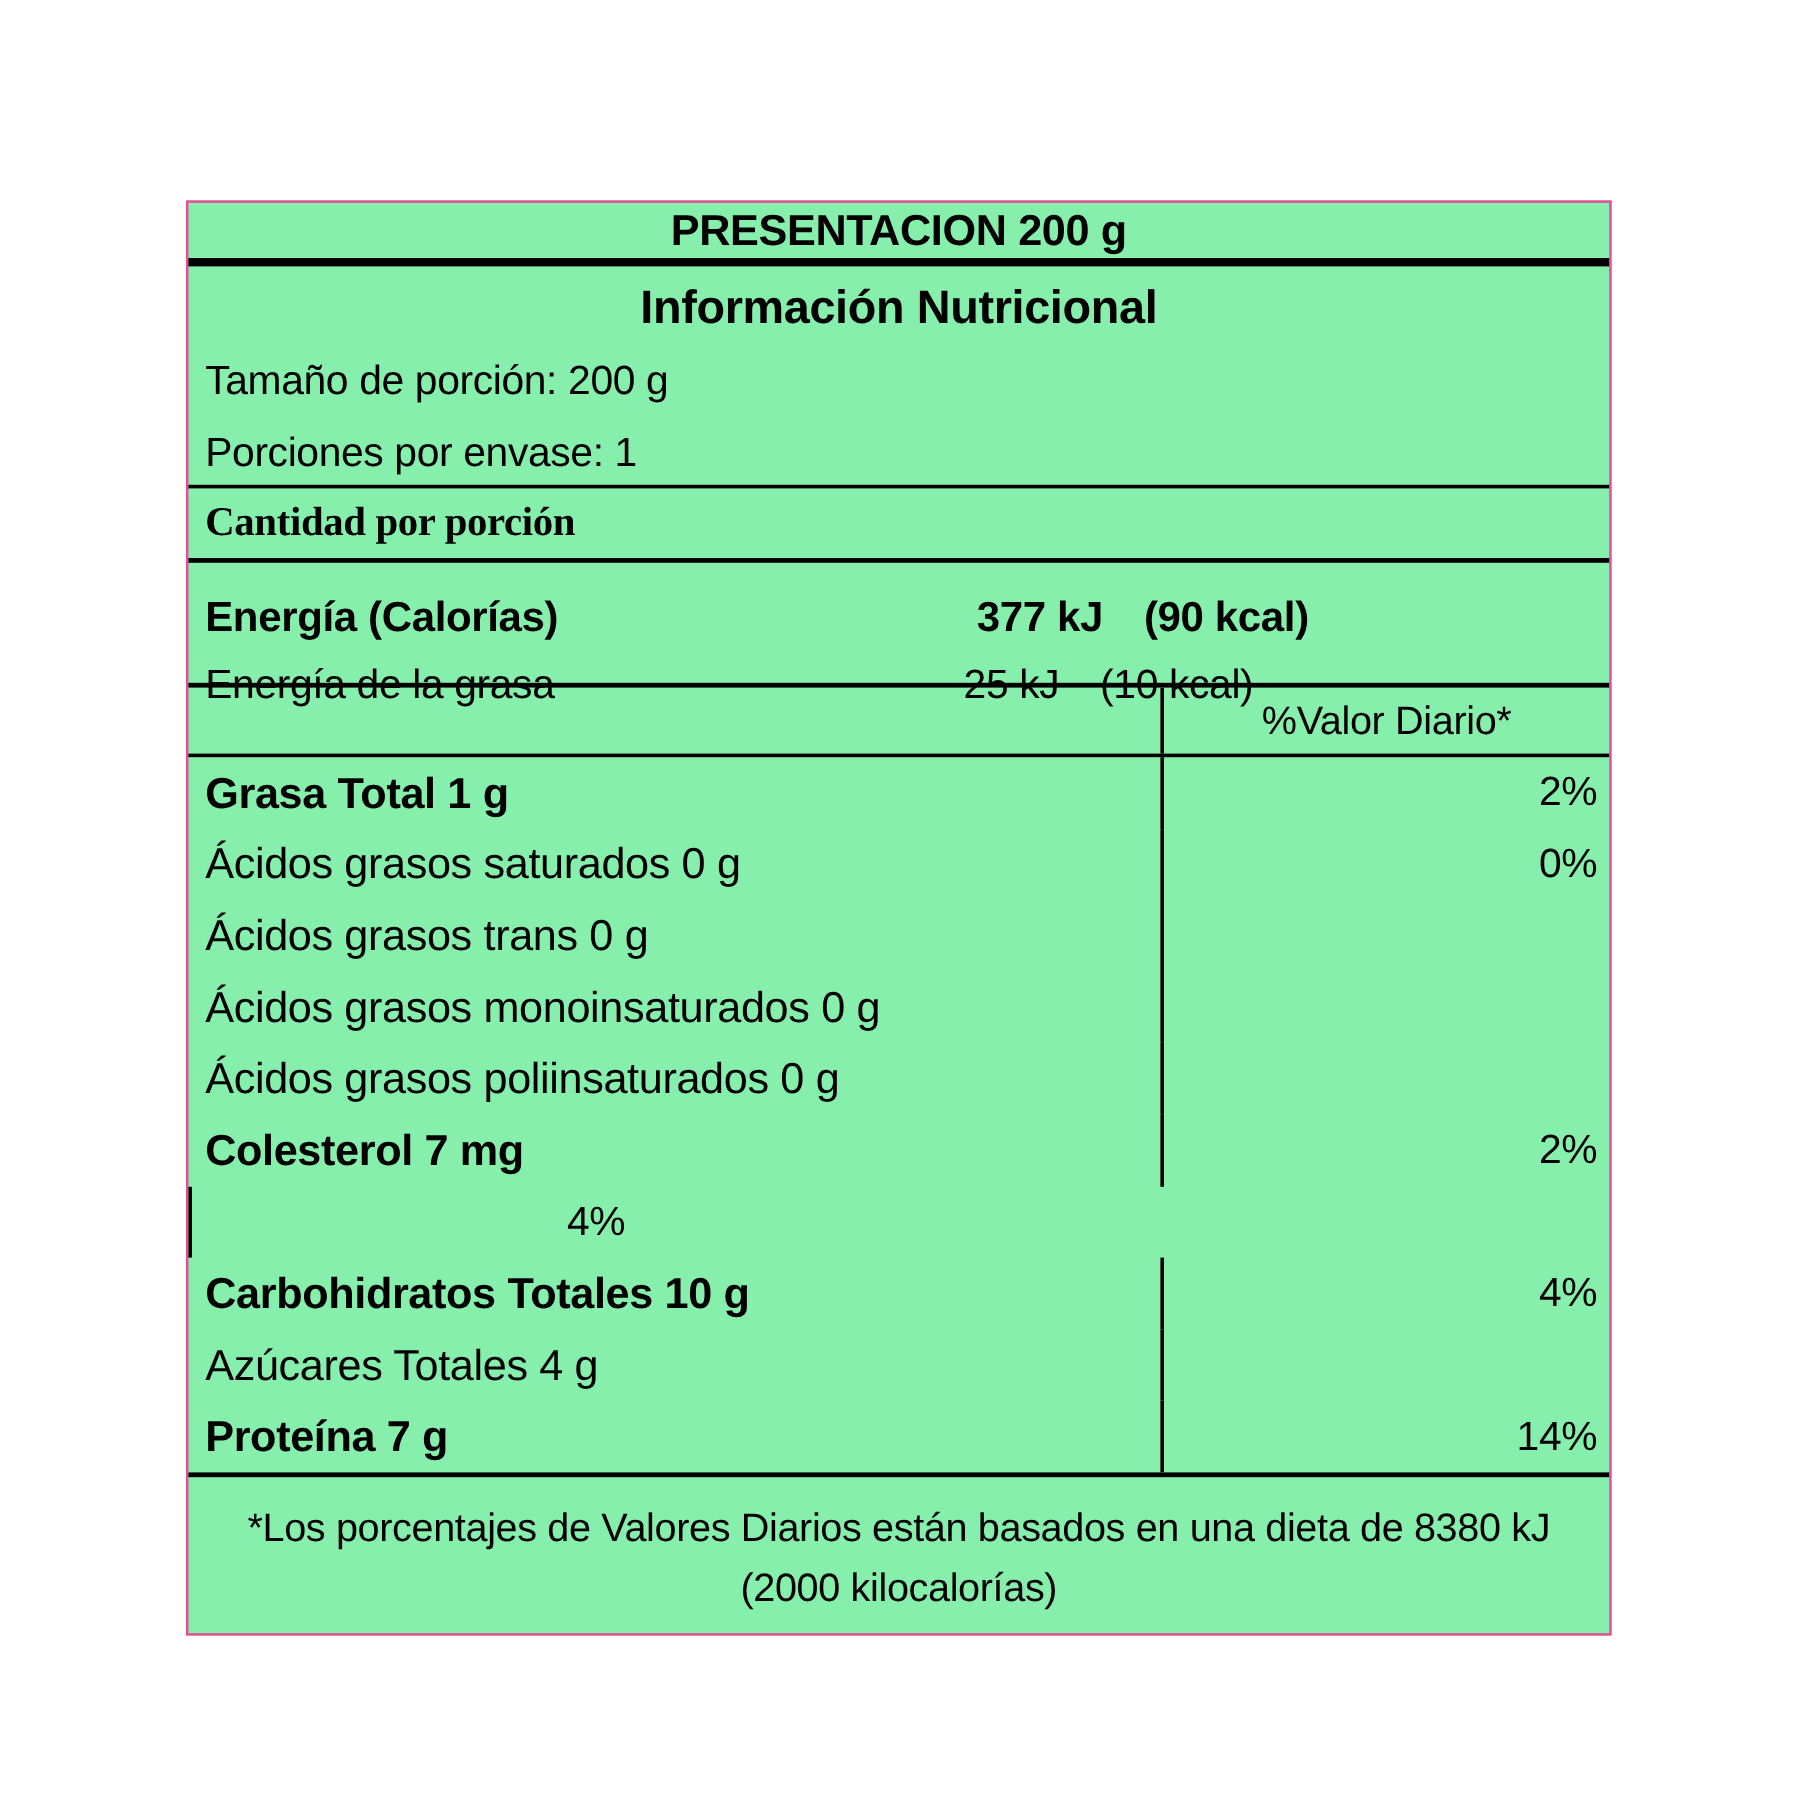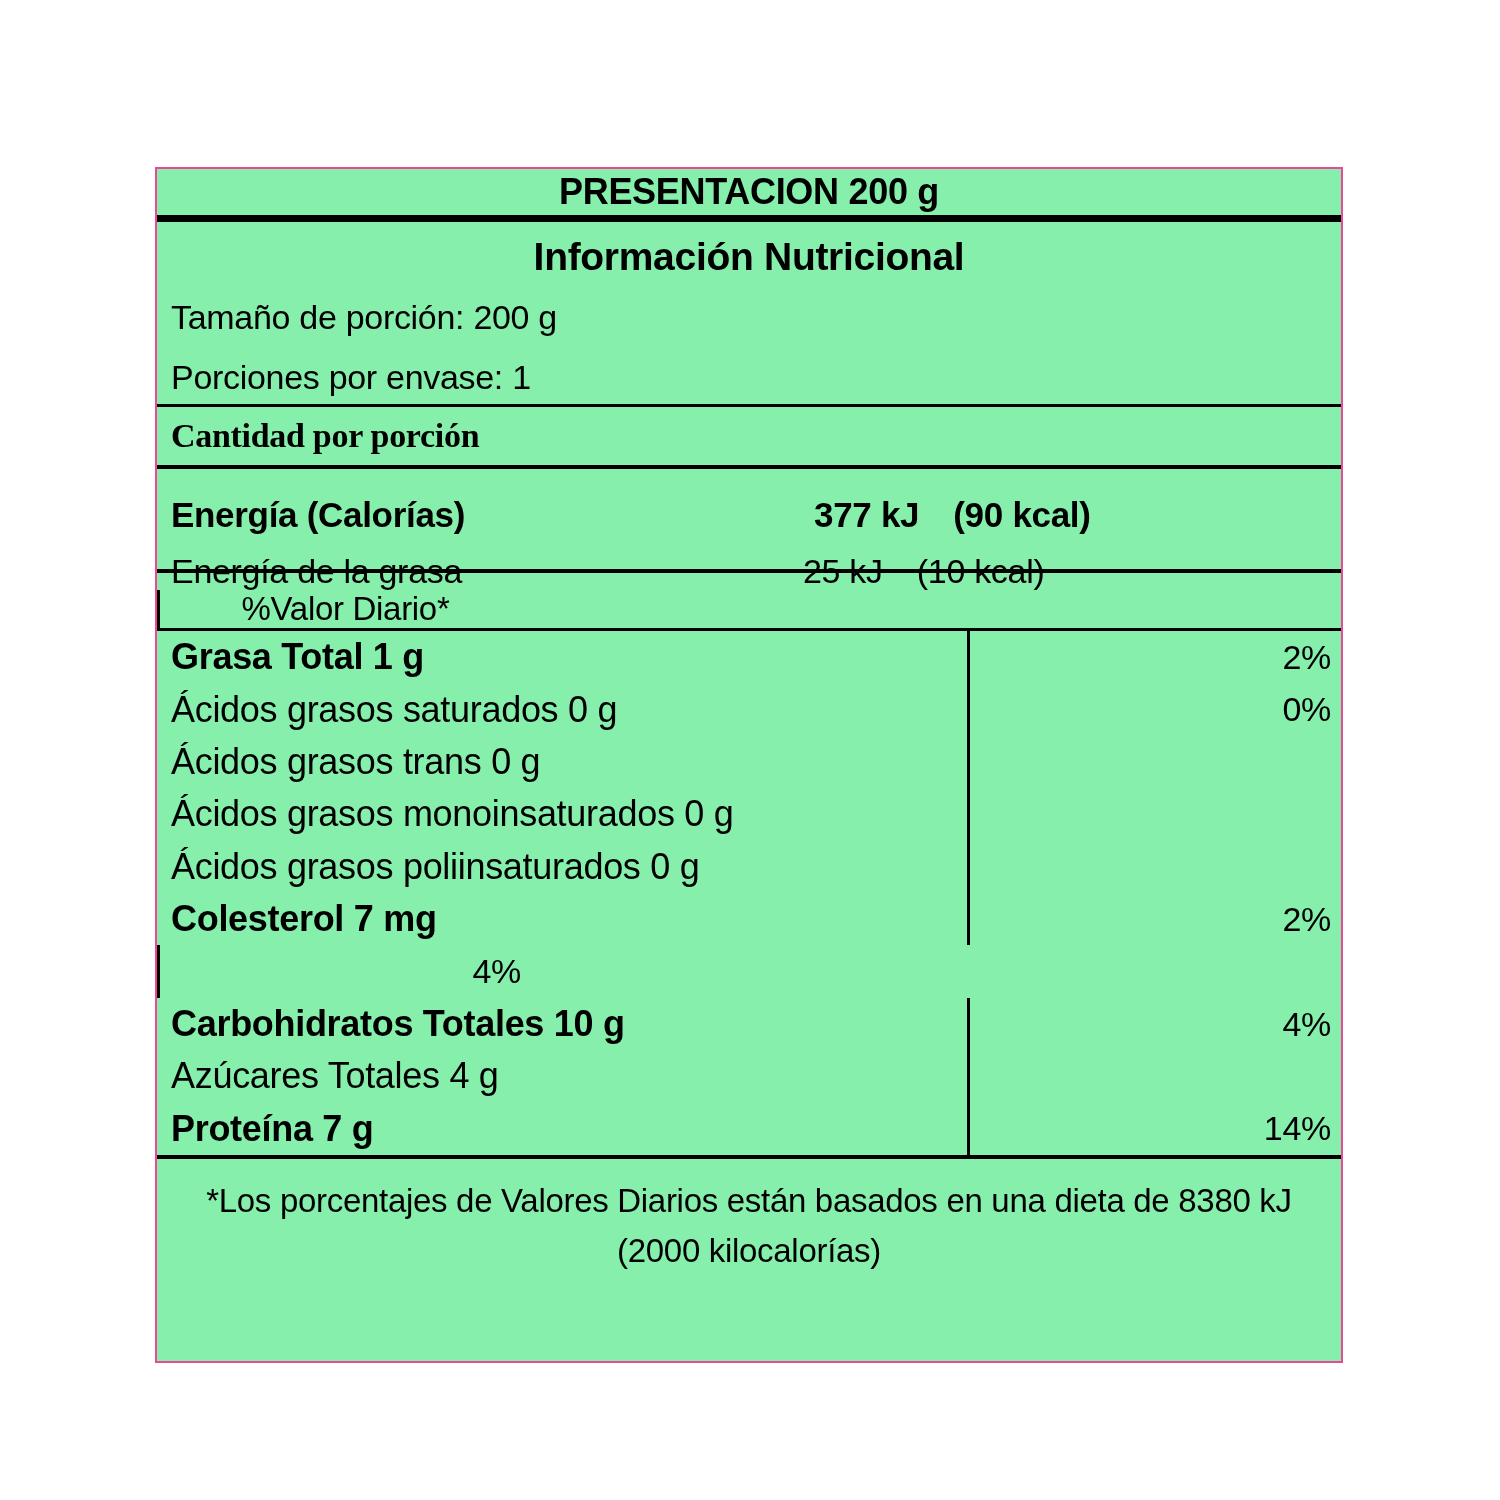--- a/index.html
+++ b/index.html
@@ -86,35 +86,34 @@
     gap: 34px;
     white-space: nowrap;
   }
   .energy-row.r1 .energy-val { left: 657px; }
   .energy-row.r2 .energy-val { left: 646px; }
 
   .s-dvheader {
     height: 58px;
     border-bottom: 3px solid #000;
     display: flex;
-    flex-direction: column;
   }
   .dv-left { flex: 1; }
   .dv-right {
     width: 374px;
     box-sizing: border-box;
     border-left: 3px solid #000;
     display: flex;
     align-items: center;
     justify-content: center;
     font-size: 33px;
   }
 
   .s-nutrients {
-    height: 528px;
+    height: 600px;
     border-bottom: 4px solid #000;
     display: flex;
     flex-direction: column;
   }
   .n-row { flex: 1; display: flex; }
   .n-name {
     flex: 1;
     display: flex;
     align-items: center;
     padding-left: 14px;

